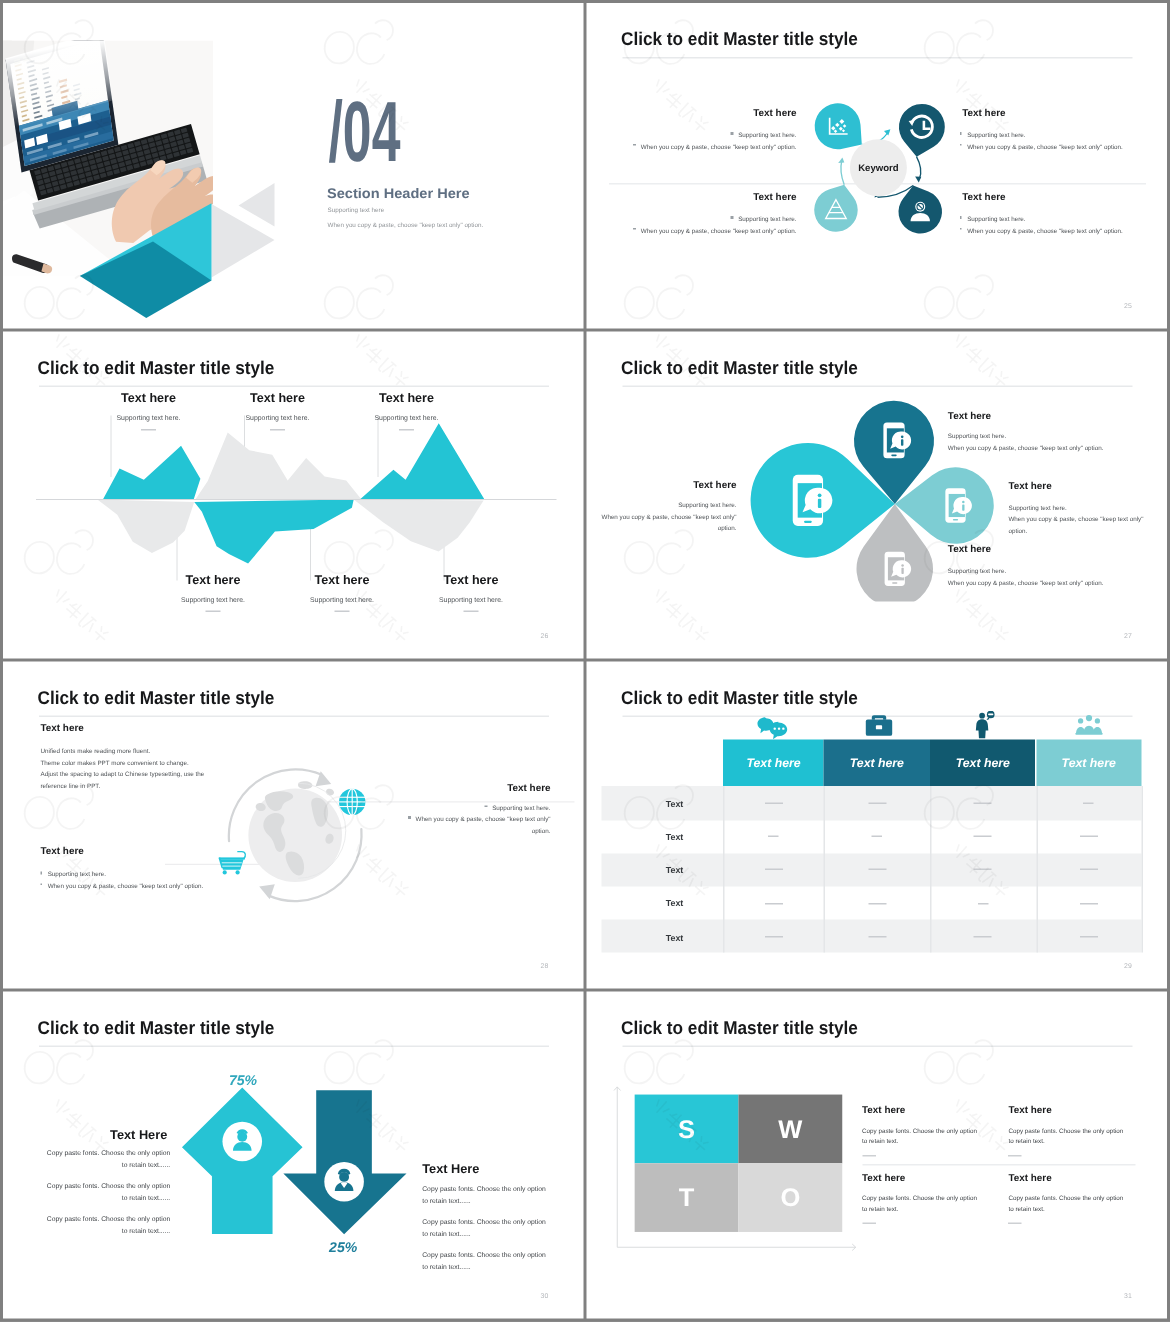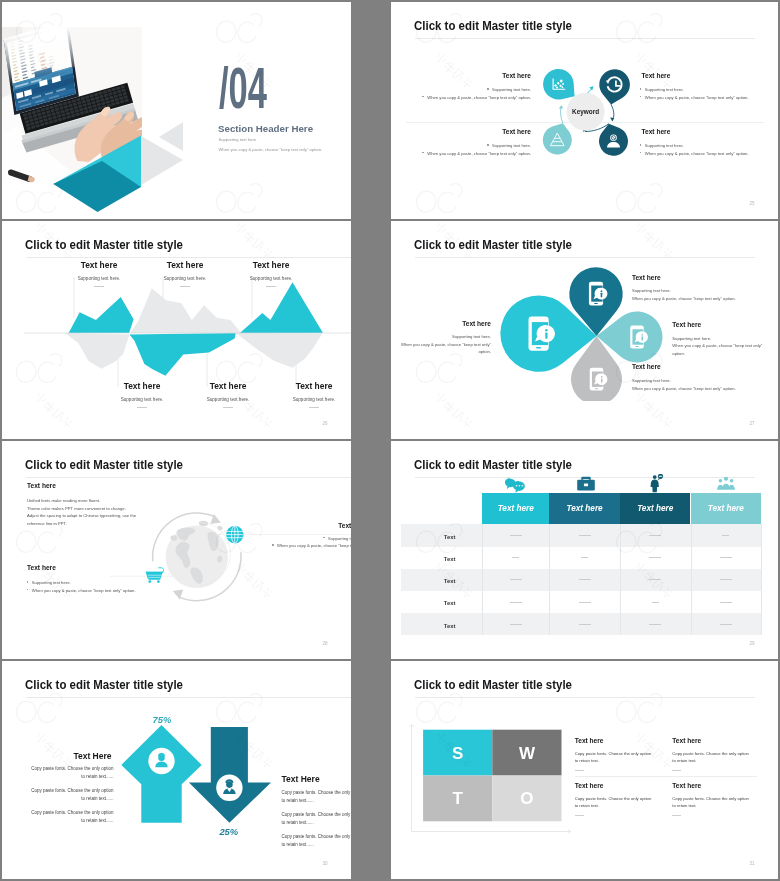--- a/index.html
+++ b/index.html
@@ -2,21 +2,21 @@
 <html><head>
 <meta charset="utf-8">
 <style>
   html,body{margin:0;padding:0;background:#808080;}
   body{width:780px;height:881px;overflow:hidden;font-family:"Liberation Sans",sans-serif;
        -webkit-font-smoothing:antialiased;}
   .grid{position:absolute;left:0;top:0;width:780px;height:881px;background:#808080;}
   .slide{position:absolute;background:#fff;overflow:hidden;}
   .sl-r0{top:2px;height:217px}.sl-r1{top:221px;height:218px}
   .sl-r2{top:441px;height:218px}.sl-r3{top:661px;height:218px}
-  .sl-c0{left:2px;width:349px}.sl-c1{left:391px;width:387px}
+  .sl-c0{left:2px;width:387px}.sl-c1{left:391px;width:387px}
 
   .title{position:absolute;left:23.4px;top:16.8px;font-size:12.3px;font-weight:bold;
          color:#17181a;white-space:nowrap;transform:scaleX(0.932);transform-origin:0 0}
   .title-rule{position:absolute;left:24px;top:36px;width:340px;height:1px;background:#e7e9eb}
   .pgnum{position:absolute;right:23.5px;bottom:13px;font-size:4.6px;color:#b4b7bb}
 
   .wm-layer{position:absolute;left:0;top:0;pointer-events:none;z-index:5;mix-blend-mode:multiply;opacity:0.92}
 
   
   .s1-art{position:absolute;left:0;top:25px}

